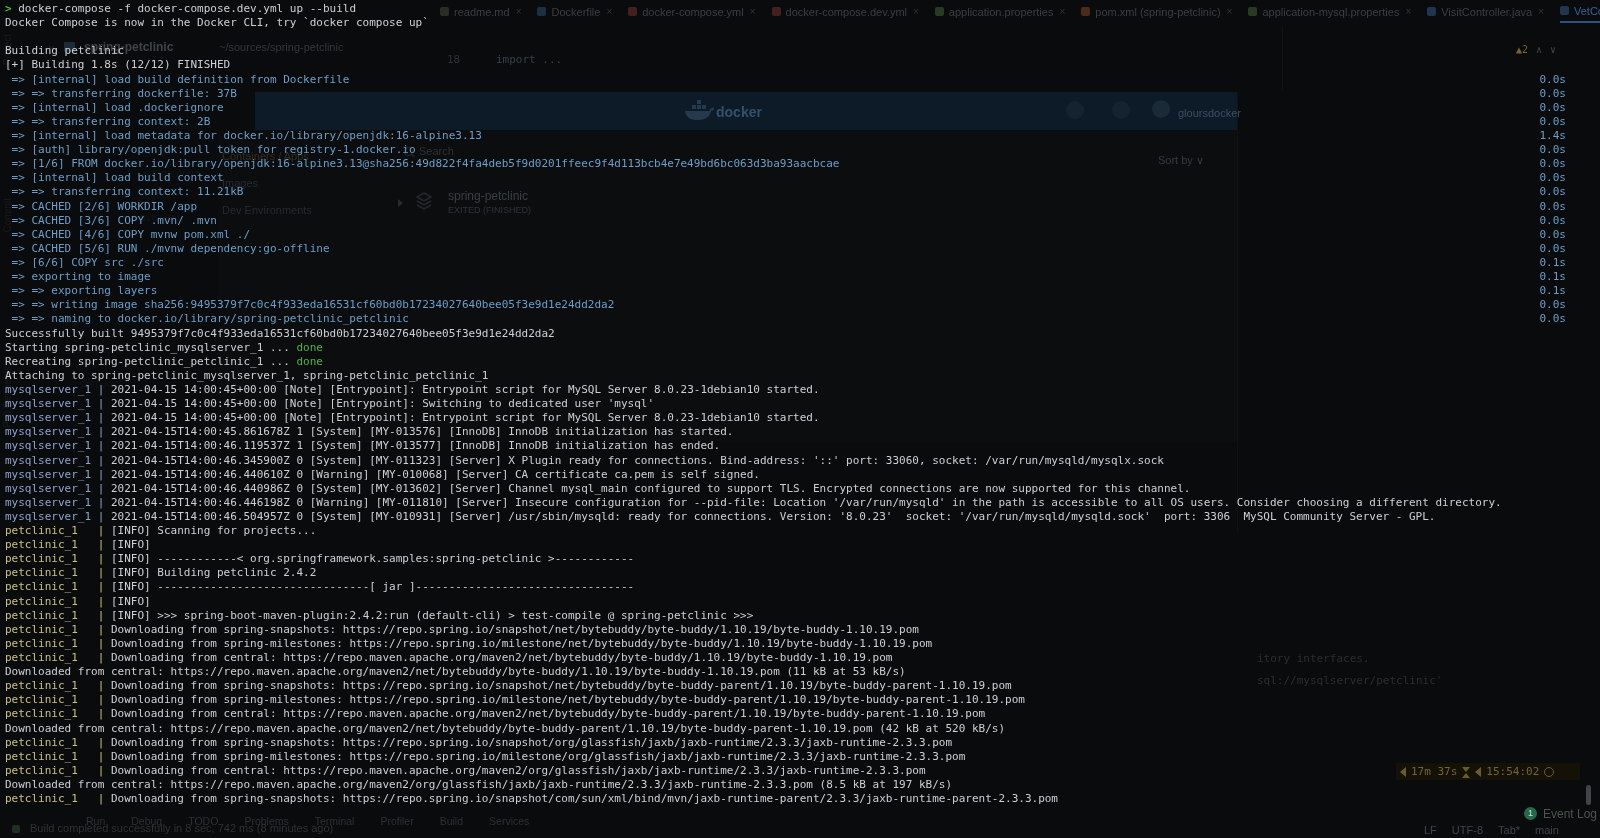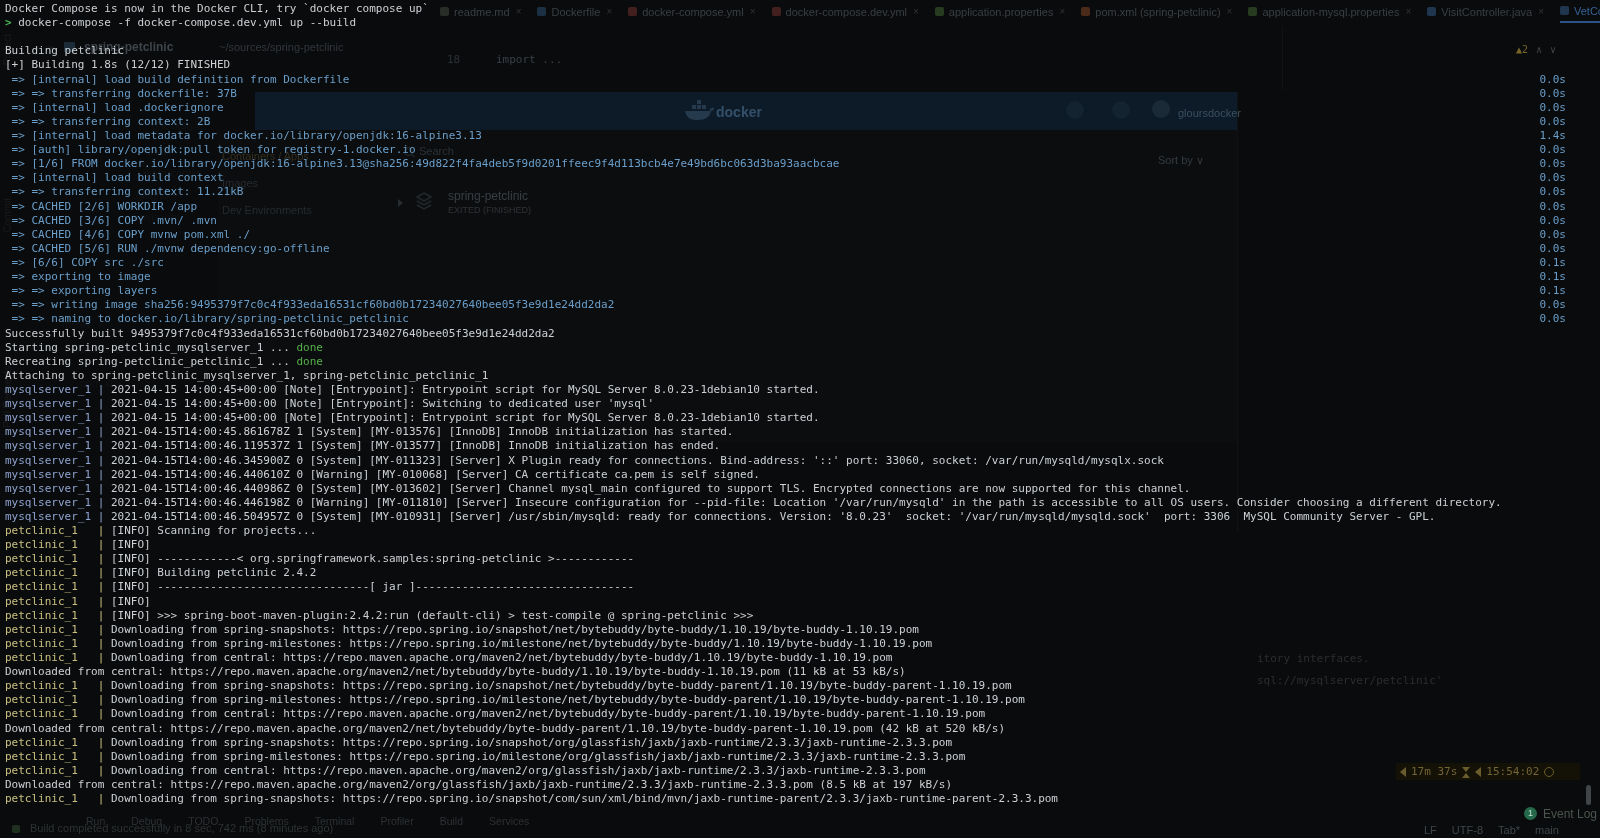--- a/index.html
+++ b/index.html
@@ -242,22 +242,22 @@
     <div id="sb-items">
         <span>LF</span>
         <span>UTF-8</span>
         <span>Tab*</span>
         <span>main</span>
       </div>
     <div id="scroll-thumb"></div>
   </div>
 
   <div id="terminal">
+      <div class="line"><span class="pre-g">&gt; </span><span class="c-w">docker-compose -f docker-compose.dev.yml up --build</span></div>
       <div class="line"><span class="c-w">Docker Compose is now in the Docker CLI, try `docker compose up`</span></div>
-      <div class="line"><span class="pre-g">&gt; </span><span class="c-w">docker-compose -f docker-compose.dev.yml up --build</span></div>
       <div class="line"><span class="c-w"></span></div>
       <div class="line"><span class="c-w">Building petclinic</span></div>
       <div class="line"><span class="c-w">[+] Building 1.8s (12/12) FINISHED</span></div>
       <div class="line"><span class="c-b"> =&gt; [internal] load build definition from Dockerfile</span><span class="tm">0.0s</span></div>
       <div class="line"><span class="c-b"> =&gt; =&gt; transferring dockerfile: 37B</span><span class="tm">0.0s</span></div>
       <div class="line"><span class="c-b"> =&gt; [internal] load .dockerignore</span><span class="tm">0.0s</span></div>
       <div class="line"><span class="c-b"> =&gt; =&gt; transferring context: 2B</span><span class="tm">0.0s</span></div>
       <div class="line"><span class="c-b"> =&gt; [internal] load metadata for docker.io/library/openjdk:16-alpine3.13</span><span class="tm">1.4s</span></div>
       <div class="line"><span class="c-b"> =&gt; [auth] library/openjdk:pull token for registry-1.docker.io</span><span class="tm">0.0s</span></div>
       <div class="line"><span class="c-b"> =&gt; [1/6] FROM docker.io/library/openjdk:16-alpine3.13@sha256:49d822f4fa4deb5f9d0201ffeec9f4d113bcb4e7e49bd6bc063d3ba93aacbcae</span><span class="tm">0.0s</span></div>

